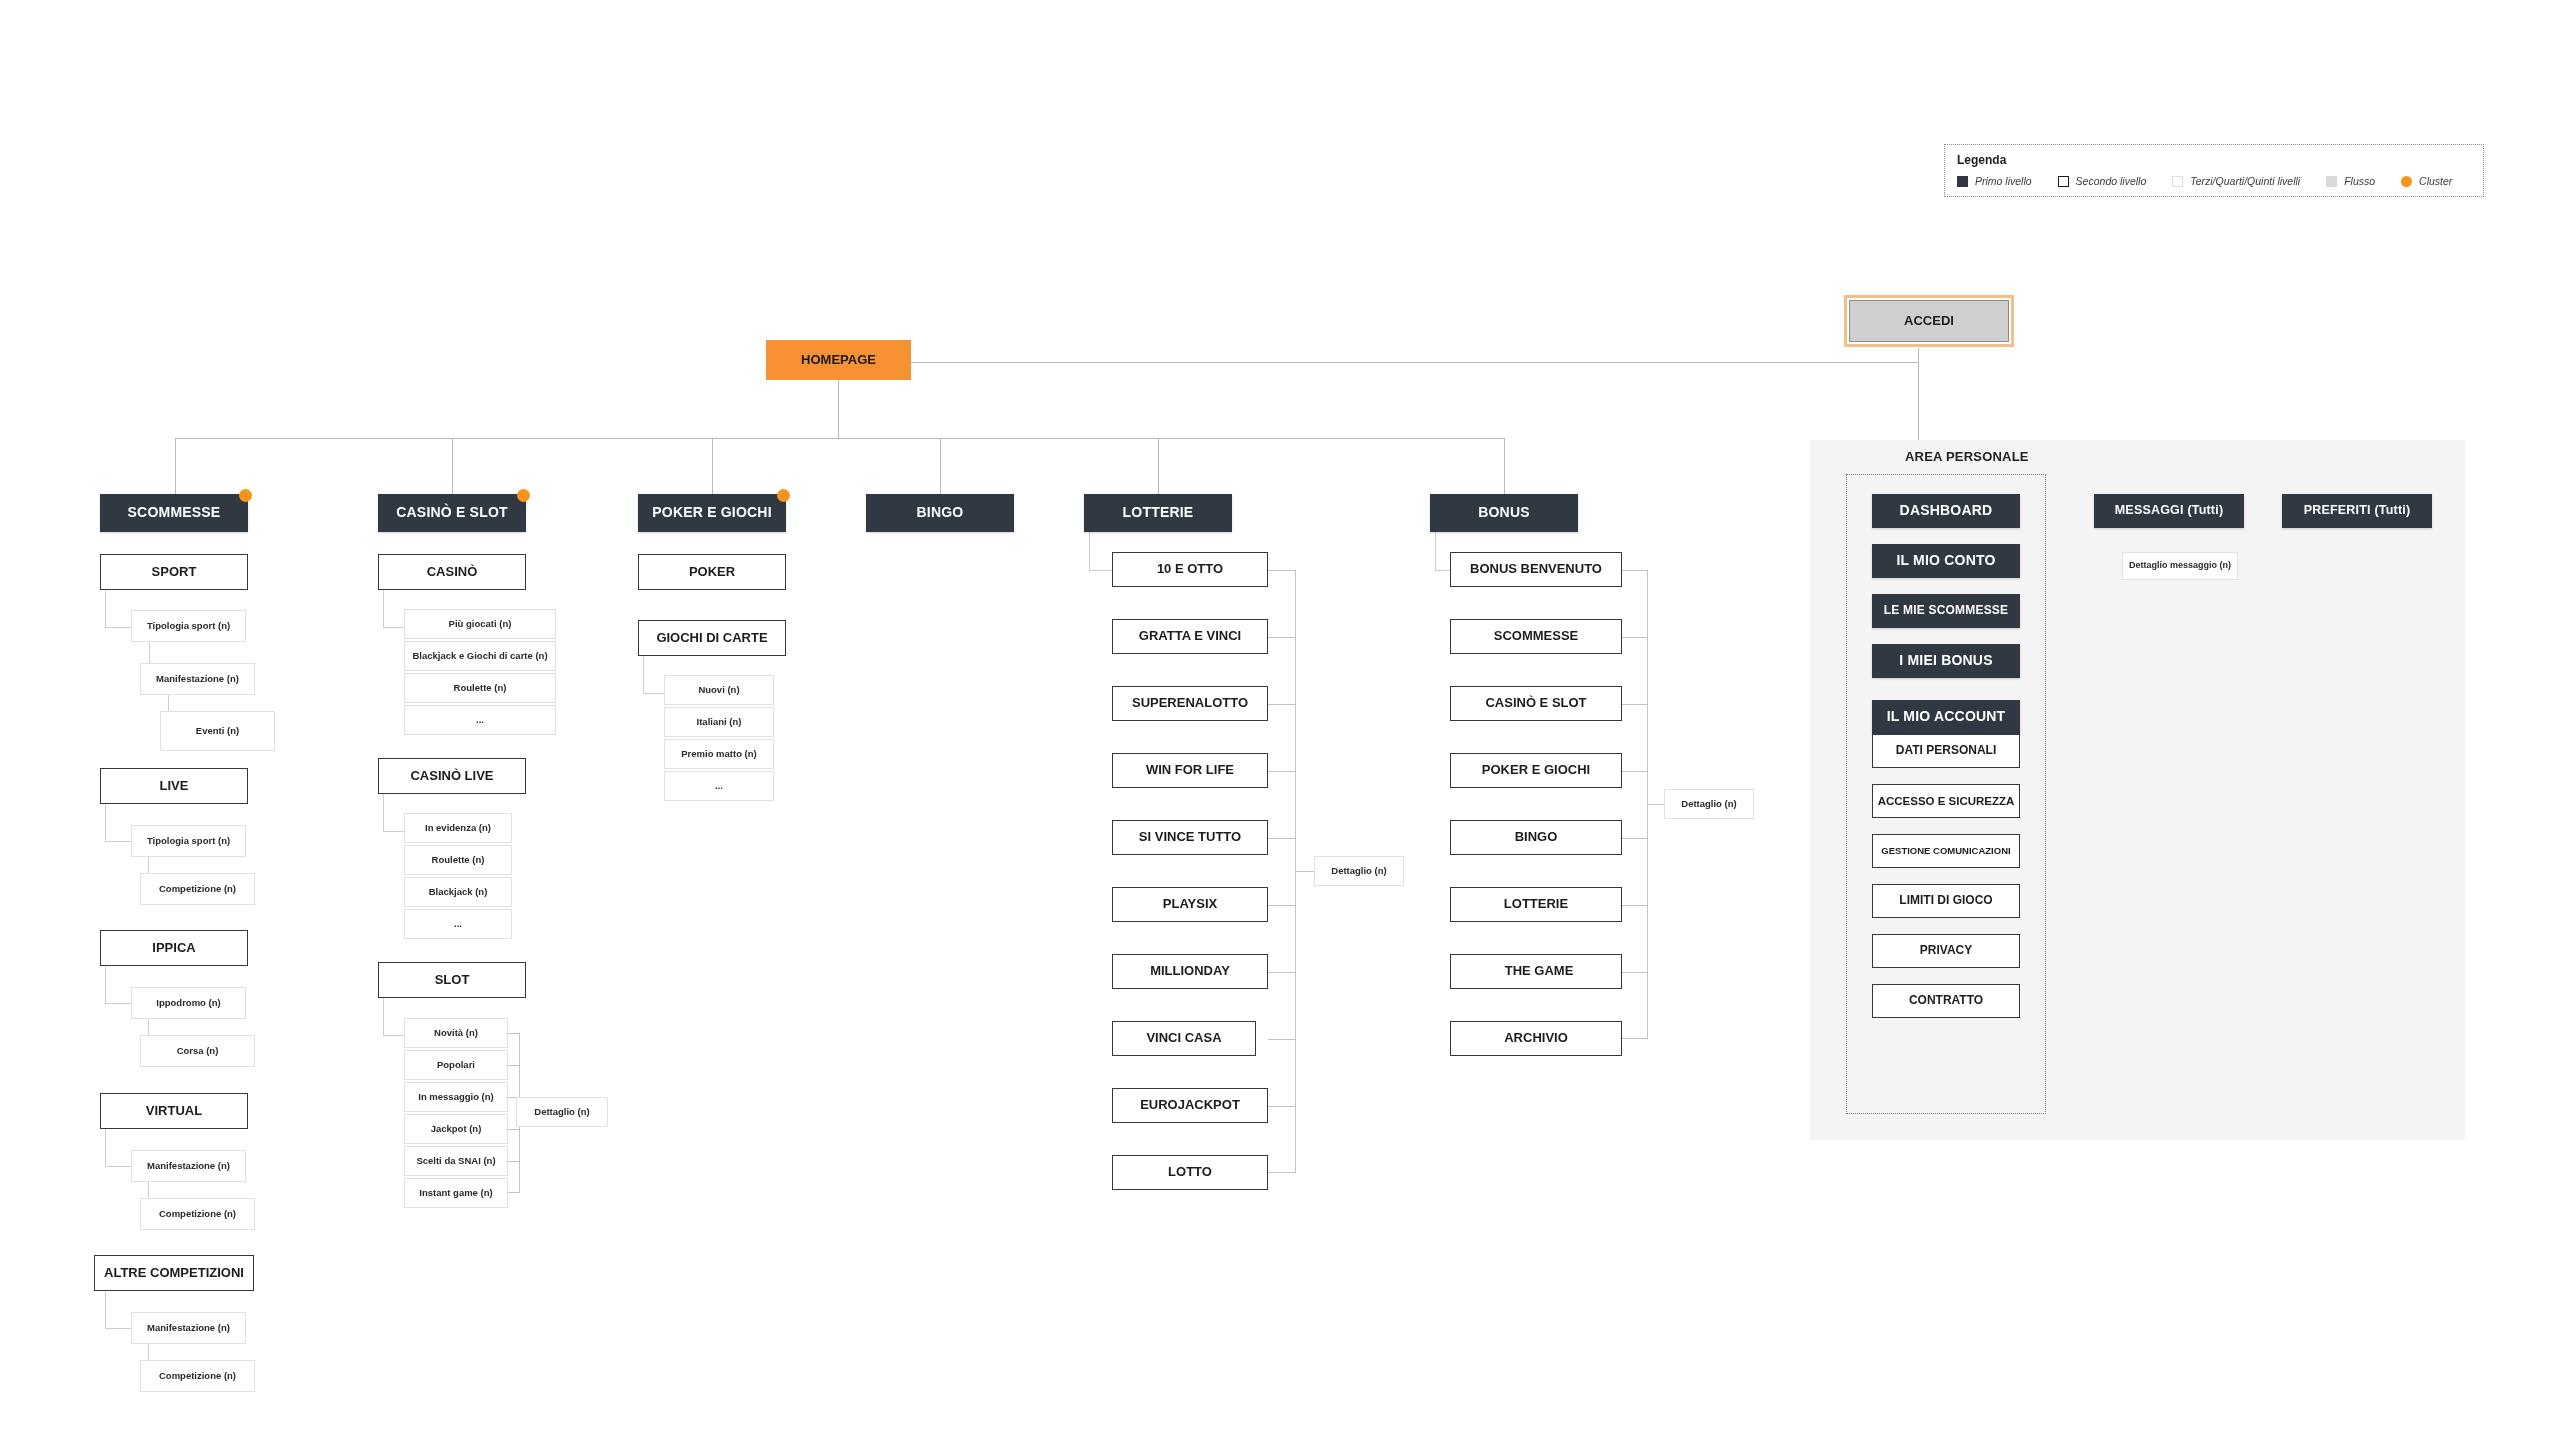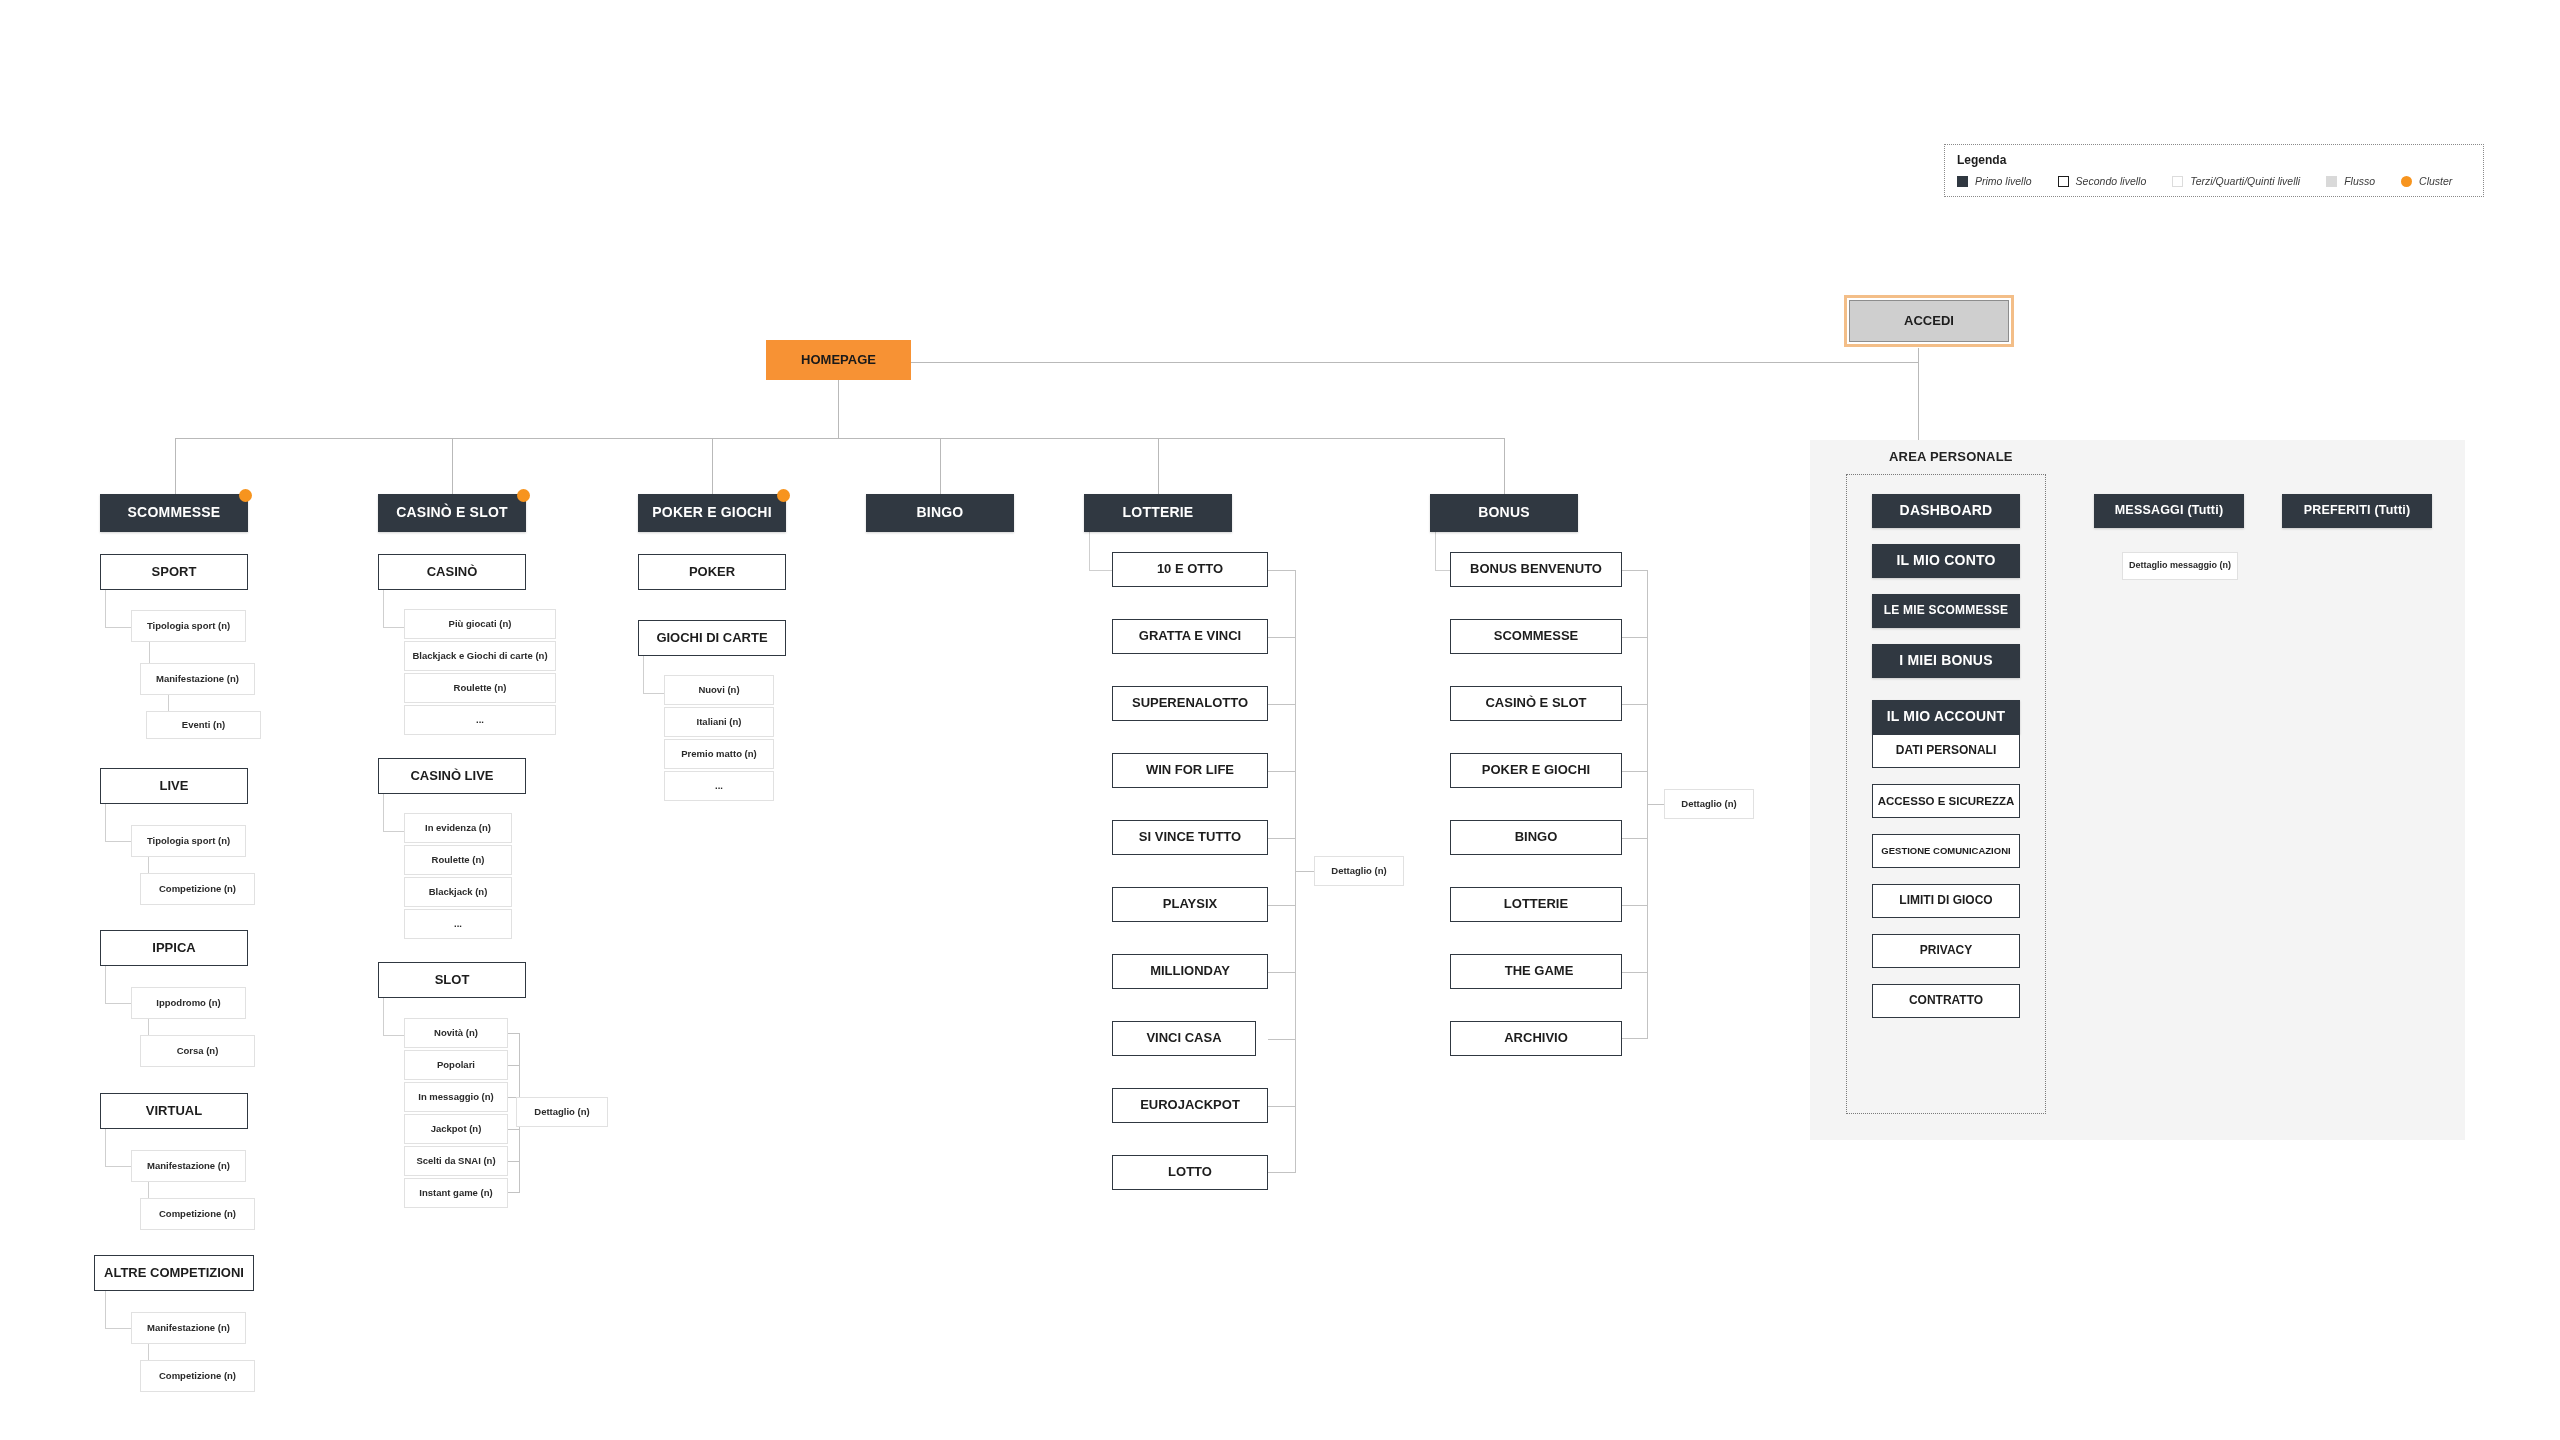--- a/index.html
+++ b/index.html
@@ -115,20 +115,21 @@
     background: #f4f4f4;
     z-index: 2;
   }
   #area-title {
     position: absolute;
     font-size: 13px;
     font-weight: 700;
     color: #222;
     z-index: 6;
     letter-spacing: .2px;
+    margin-left: 16px;
   }
   #area-dashed {
     position: absolute;
     border: 1.5px dotted #7a7a7a;
     z-index: 3;
   }
 
   
   #legend {
     position: absolute;
@@ -228,21 +229,21 @@
   </div>
   <div class="elbow elbow-lt" style="left:105px; top:590px; width:27px; height:38px;"></div>
   <div class="node lvl3" style="left:131px; top:610px; width:115px; height:32px;">
     <span>Tipologia sport (n)</span>
   </div>
   <div class="elbow elbow-lt" style="left:149px; top:642px; width:25px; height:31px;"></div>
   <div class="node lvl3" style="left:140px; top:663px; width:115px; height:32px;">
     <span>Manifestazione (n)</span>
   </div>
   <div class="ln lnv ln-lt" style="left:168px; top:695px; width:1px; height:16px;"></div>
-  <div class="node lvl3" style="left:146px; top:711px; width:115px; height:28px;">
+  <div class="node lvl3" style="left:160px; top:711px; width:115px; height:40px;">
     <span>Eventi (n)</span>
   </div>
 
   <div class="node lvl2" style="left:100px; top:768px; width:148px; height:36px;">
     <span>LIVE</span>
   </div>
   <div class="elbow elbow-lt" style="left:105px; top:804px; width:27px; height:38px;"></div>
   <div class="node lvl3" style="left:131px; top:825px; width:115px; height:32px;">
     <span>Tipologia sport (n)</span>
   </div>

